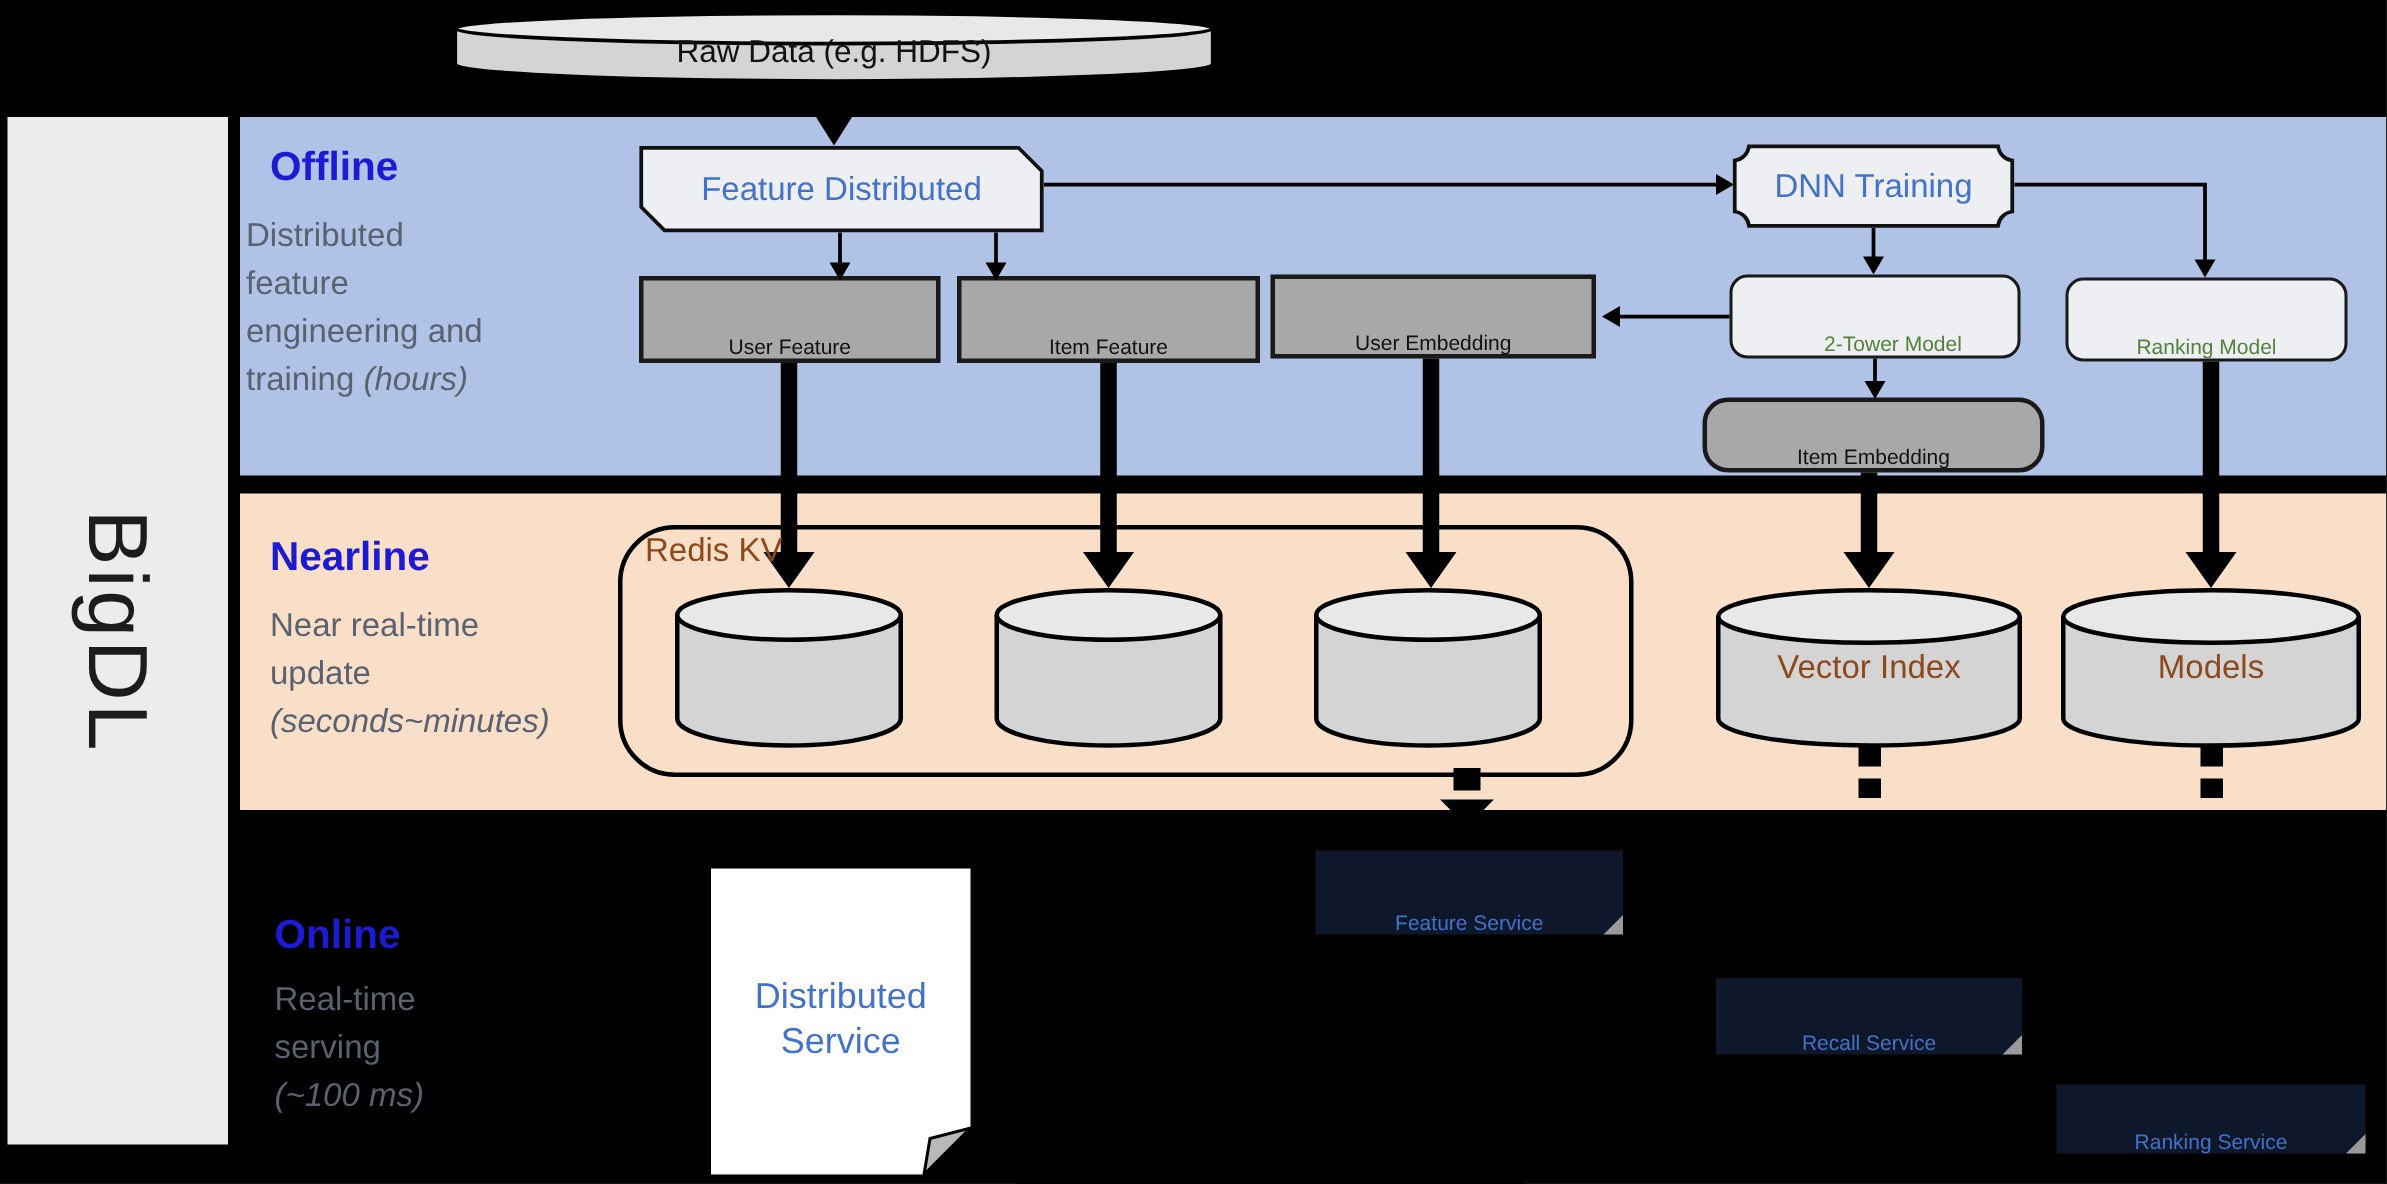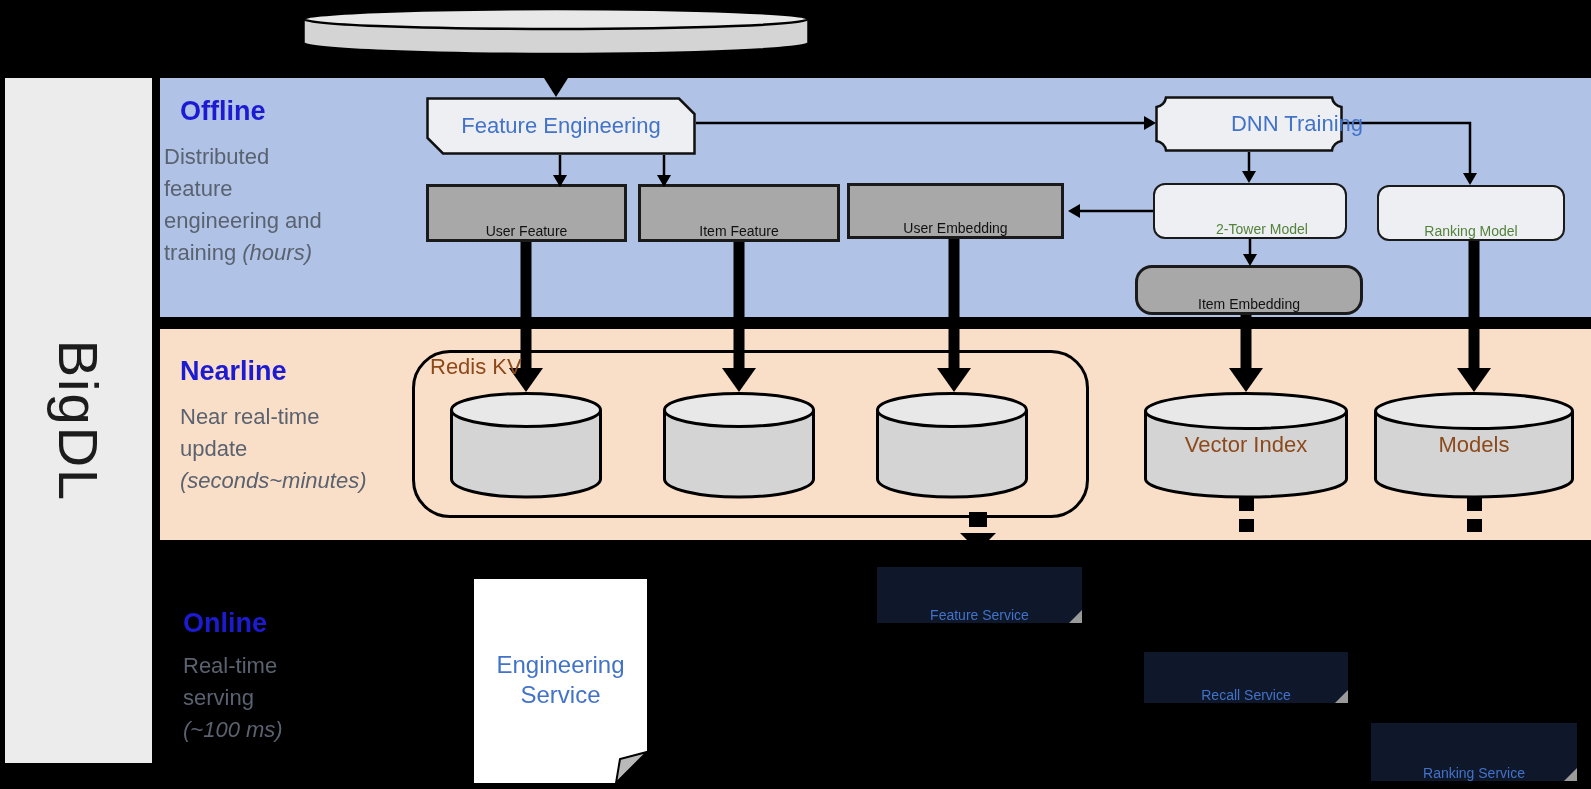--- a/index.html
+++ b/index.html
@@ -43,25 +43,25 @@
        font-size:22px;z-index:4;pointer-events:none;}
   .blue{color:var(--node-blue);} .brown{color:var(--node-brown);}
   .b-user-feature{left:426px;top:184px;width:201px;height:58px;}
   .b-item-feature{left:638px;top:184px;width:202px;height:58px;}
   .b-user-embedding{left:847px;top:183px;width:217px;height:56px;}
   .b-item-embedding{left:1135px;top:265px;width:228px;height:50px;border-radius:17px;}
   .b-two-tower{left:1153px;top:183px;width:194px;height:56px;padding-left:24px;}
   .b-ranking-model{left:1377px;top:185px;width:188px;height:56px;}
   .b-feature-service{left:877px;top:567px;width:205px;height:56px;}
   .b-recall-service{left:1144px;top:652px;width:204px;height:51px;}
-  .b-ranking-service{left:1371px;top:723px;width:206px;height:58px;}
+  .b-ranking-service{left:1371px;top:723px;width:206px;height:46px;}
   .b-redis-frame{left:412px;top:350px;width:671px;height:162px;}
   .l-raw{left:302px;top:14px;width:508px;height:42px;font-size:21px;color:#111;}
   .l-fe{left:426px;top:97px;width:270px;height:58px;}
-  .l-dnn{left:1155px;top:96px;width:188px;height:56px;padding-left:48px;}
+  .l-dnn{left:1155px;top:96px;width:188px;height:56px;}
   .l-redis{left:430px;top:352px;width:160px;height:30px;justify-content:flex-start;}
   .l-vindex{left:1144px;top:420px;width:204px;height:50px;}
   .l-models{left:1374px;top:420px;width:200px;height:50px;}
   .l-recommender{left:474px;top:638px;width:173px;height:84px;font-size:24px;line-height:30px;}
   .fold{position:absolute;right:0;bottom:0;width:0;height:0;z-index:3;
         border-left:13px solid transparent;border-bottom:13px solid #9a9a9a;}
 </style>
 </head>
 <body>
 
@@ -224,20 +224,21 @@
         <rect x="1239" y="498" width="15" height="13" stroke="none"></rect>
         <rect x="1239" y="519" width="15" height="13" stroke="none"></rect>
       </g>
       <g>
         <rect x="1467" y="498" width="15" height="13" stroke="none"></rect>
         <rect x="1467" y="519" width="15" height="13" stroke="none"></rect>
       </g>
     </g>
   </svg>
 
-  <div class="abs lbl blue l-fe">Feature Engineering</div>
+  <div class="abs lbl l-raw">Raw Data (e.g. HDFS)</div>
+  <div class="abs lbl blue l-fe">Feature Distributed</div>
   <div class="abs lbl blue l-dnn">DNN Training</div>
   <div class="abs lbl brown l-redis">Redis KV</div>
   <div class="abs lbl brown l-models">Models</div>
   <div class="abs lbl brown l-vindex">Vector Index</div>
-  <div class="abs lbl blue l-recommender">Engineering Service</div>
+  <div class="abs lbl blue l-recommender">Distributed Service</div>
 
 </div>
 
 </body></html>

